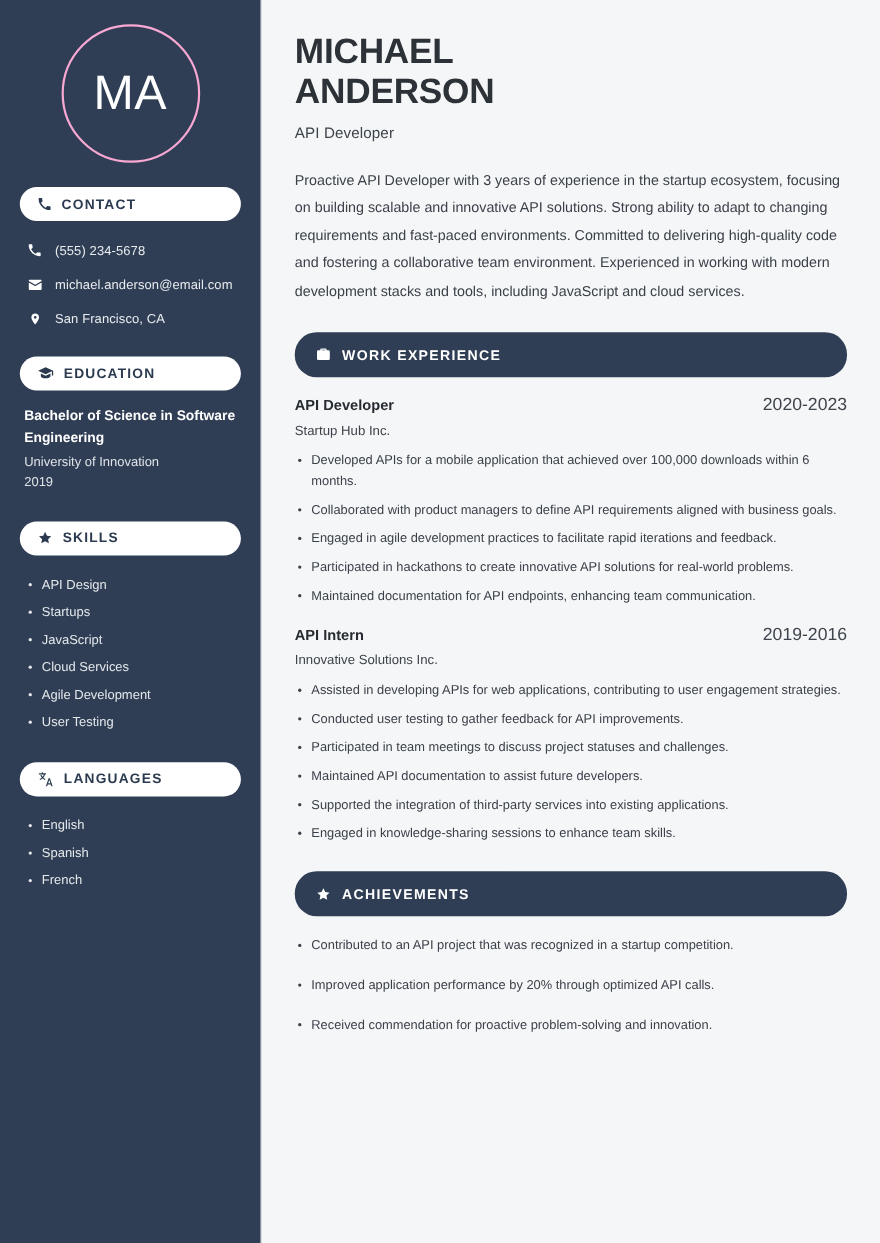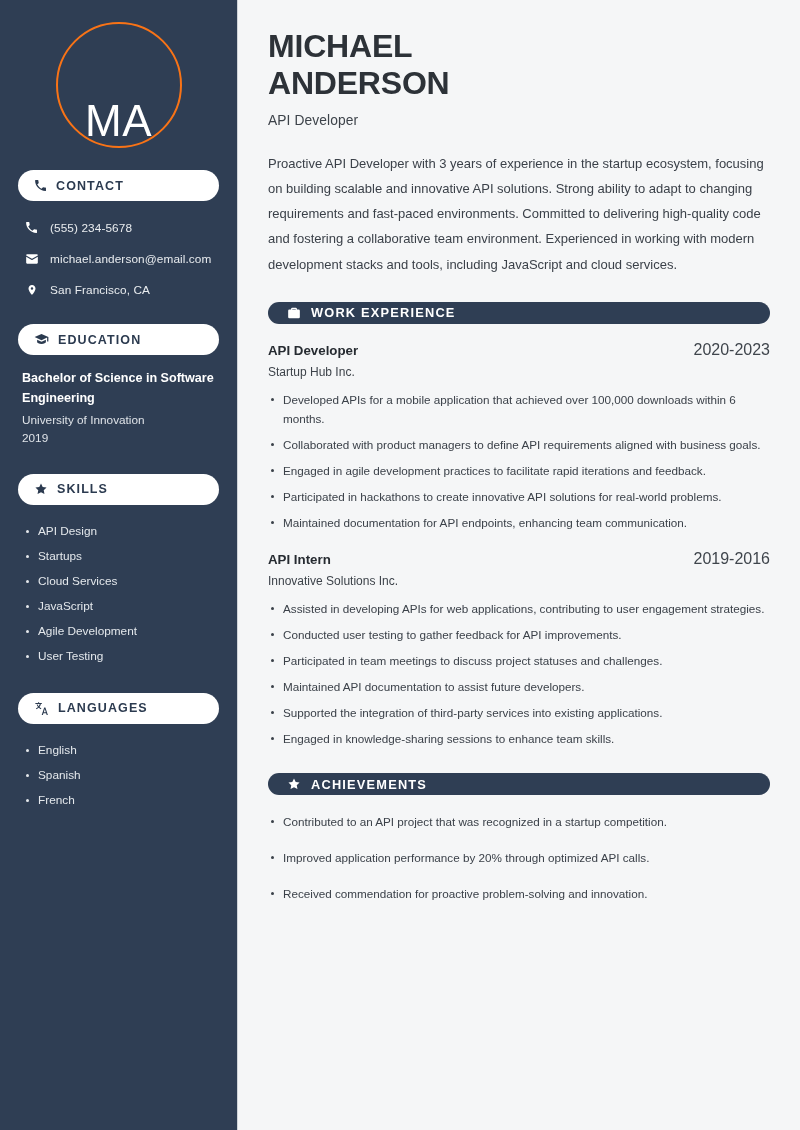--- a/index.html
+++ b/index.html
@@ -40,23 +40,23 @@
   .avatar-wrap {
     display: flex;
     justify-content: center;
     padding-top: 22px;
     padding-bottom: 22px;
   }
   .avatar {
     width: 126px;
     height: 126px;
     border-radius: 50%;
-    border: 2px solid #f97316;
-    display: flex;
-    align-items: flex-end;
+    border: 2px solid #f9a8d4;
+    display: flex;
+    align-items: center;
     justify-content: center;
   }
   .avatar-initials {
     font-size: 44px;
     font-weight: 400;
     letter-spacing: 0.5px;
     color: #ffffff;
   }
 
   
@@ -164,21 +164,21 @@
     color: #3b4149;
     max-width: 500px;
   }
 
   
   .banner {
     margin-top: 25px;
     margin-bottom: 17px;
     background: #2f3e54;
     border-radius: 20px;
-    height: 22px;
+    height: 41px;
     display: flex;
     align-items: center;
     padding: 0 19px;
     gap: 10px;
   }
   .banner-label {
     color: #ffffff;
     font-size: 12.8px;
     font-weight: 700;
     letter-spacing: 1.2px;
@@ -317,22 +317,22 @@
         <svg width="14" height="14" viewBox="0 0 24 24" fill="#2b3a4f">
             <path d="M12 2.5l2.9 6 6.6.9-4.8 4.6 1.2 6.5-5.9-3.1-5.9 3.1 1.2-6.5L2.5 9.4l6.6-.9z"></path>
           </svg>
       </span>
       <span class="pill-label">SKILLS</span>
     </div>
 
     <ul class="side-list">
       <li>API Design</li>
       <li>Startups</li>
+      <li>JavaScript</li>
       <li>Cloud Services</li>
-      <li>JavaScript</li>
       <li>Agile Development</li>
       <li>User Testing</li>
     </ul>
 
     <div class="pill">
       <span class="ico">
         <svg width="15" height="15" viewBox="0 0 24 24" fill="#2b3a4f">
           <path d="M2.2 3.2h4.3V1.8h1.7v1.4h4.3v1.6h-1.5c-.4 1.9-1.2 3.5-2.3 4.8.9.8 1.9 1.4 3 1.9l-.7 1.6c-1.3-.6-2.5-1.4-3.5-2.3-1 .9-2.2 1.7-3.6 2.3l-.7-1.6c1.2-.5 2.3-1.1 3.2-1.9C5.4 8.3 4.7 7 4.3 5.6H6c.3 1 .8 1.9 1.4 2.6.9-1 1.5-2.2 1.8-3.4H2.2V3.2z"></path>
           <path d="M16.3 10.3h1.9l4 11.9h-1.9l-.9-2.8h-4.3l-.9 2.8h-1.9l4-11.9zm1 2.4-1.6 5.1h3.2l-1.6-5.1z"></path>
         </svg>

